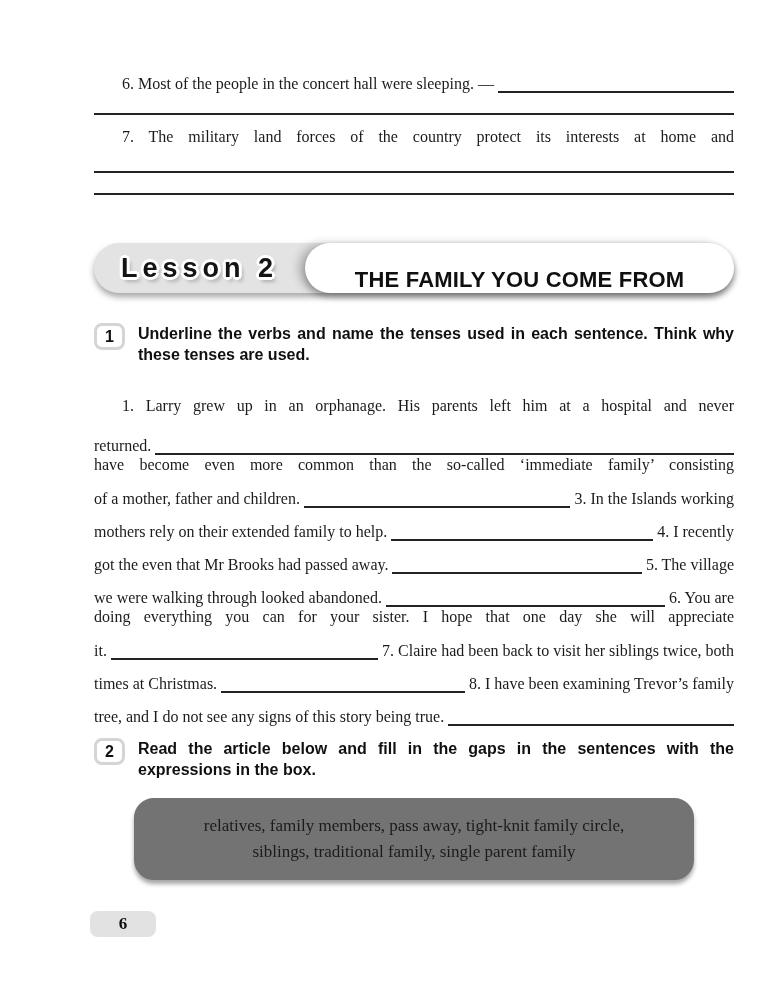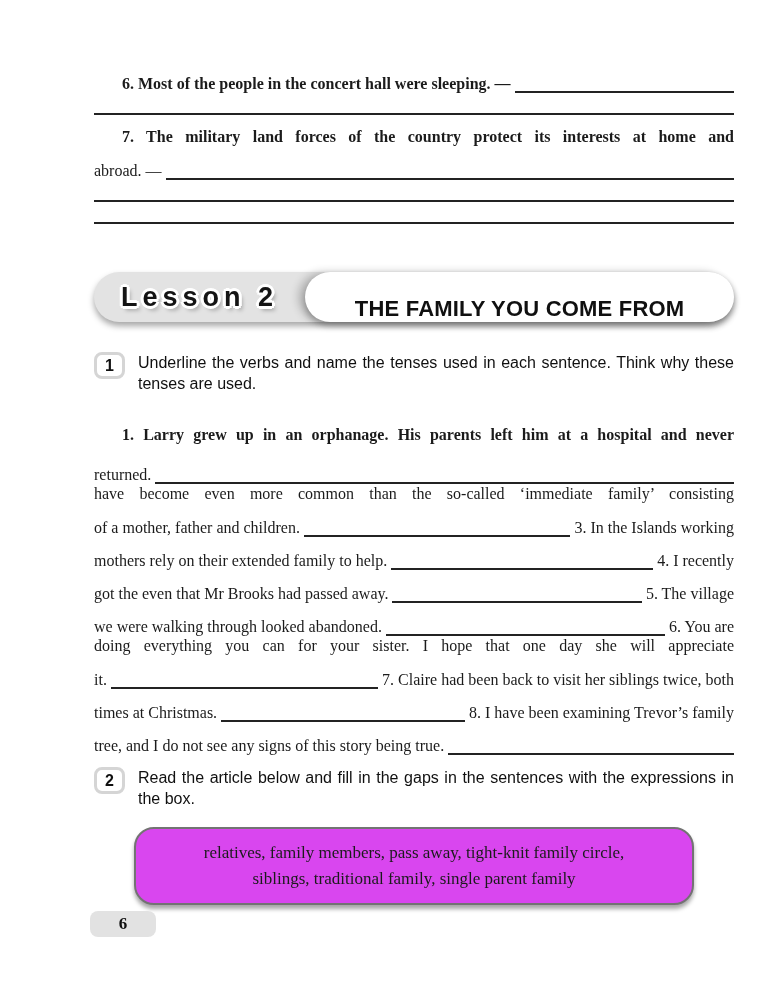--- a/index.html
+++ b/index.html
@@ -4,21 +4,21 @@
 <style>
   html,body{margin:0;padding:0;background:#ffffff;}
   .page{
     width:768px;height:1000px;position:relative;background:#ffffff;
     box-sizing:border-box;padding:64px 34px 0 94px;
     font-family:"Liberation Serif",serif;color:#1b1b1b;overflow:hidden;
   }
   
   .line{display:flex;align-items:flex-end;font-size:16px;}
   .line .t{white-space:pre;}
-  .line.indent{padding-left:28px;font-weight:bold;}
+  .line.indent{padding-left:28px;}
   .line.justify{display:block;text-align:justify;text-align-last:justify;}
   .line.justify.indent{padding-left:0;text-indent:28px;}
   .line.th{height:29px;}
   .line.justify.th{line-height:29px;}
   .line.ph{height:33px;}
   .line.justify.ph{line-height:33px;}
   .line.ph.tight{height:20px;}
   .line.justify.ph.tight{line-height:20px;}
   .blank{flex:1 1 auto;min-width:18px;border-bottom:2px solid #232323;height:1px;}
   .blank.short{flex:0 0 auto;}
@@ -37,50 +37,46 @@
       0 -3px 0 #fff,0 3px 0 #fff,-3px 0 0 #fff,3px 0 0 #fff,3px 4px 4px rgba(0,0,0,0.35);}
   .lesson-title{font-family:"Liberation Sans",sans-serif;font-weight:bold;
     font-size:22px;color:#101010;letter-spacing:0.2px;}
   
   .exh{display:flex;gap:13px;align-items:flex-start;}
   .exh.first{margin-top:30px;}
   .exh.second{margin-top:12px;}
   .exbadge{flex:0 0 auto;width:25px;height:21px;border:3px solid #d5d5d5;border-radius:8px;
     background:#fff;display:flex;align-items:center;justify-content:center;
     font-family:"Liberation Sans",sans-serif;font-weight:bold;font-size:16px;color:#101010;}
-  .exinstr{flex:1;margin:0;font-family:"Liberation Sans",sans-serif;font-weight:normal;
+  .exinstr{flex:1;margin:0;font-family:"Liberation Sans",sans-serif;font-weight:bold;
     font-size:16px;line-height:21px;color:#101010;text-align:justify;}
   
   .paragraph{margin-top:24px;}
   
   .wordbox{margin:18px 0 0 40px;width:560px;box-sizing:border-box;
-    border:2px solid #737373;border-radius:20px;padding:11px 18px;
-    box-shadow:0 4px 4px rgba(0,0,0,0.35);background:#d946ef;}
+    border:4px solid #737373;border-radius:20px;padding:11px 18px;
+    box-shadow:0 4px 4px rgba(0,0,0,0.35);background:#737373;}
   .wline{text-align:center;font-size:17px;line-height:26px;color:#1b1b1b;}
   
   .pagenum{position:absolute;left:90px;top:911px;width:66px;height:26px;background:#e2e2e2;
     border-radius:8px;display:flex;align-items:center;justify-content:center;
     font-family:"Liberation Serif",serif;font-weight:bold;font-size:17px;color:#101010;}
 </style>
 </head>
 <body>
 
 <div class="page">
 
   <section>
       <div class="line th indent">
         <span class="t">6. Most of the people in the concert hall were sleeping. — </span>
         <span class="blank"></span>
       </div>
       <div class="wrule"></div>
       <div class="line th indent justify">7. The military land forces of the country protect its interests at home and</div>
-      <div class="line th">
-        <span class="t">abroad. — </span>
-        <span class="blank"></span>
-      </div>
       <div class="wrule"></div>
       <div class="wrule"></div>
     </section>
 
   <div class="banner">
     <div class="lesson-label">Lesson 2</div>
     <div class="banner-white">
       <div class="lesson-title">THE FAMILY YOU COME FROM</div>
     </div>
   </div>

